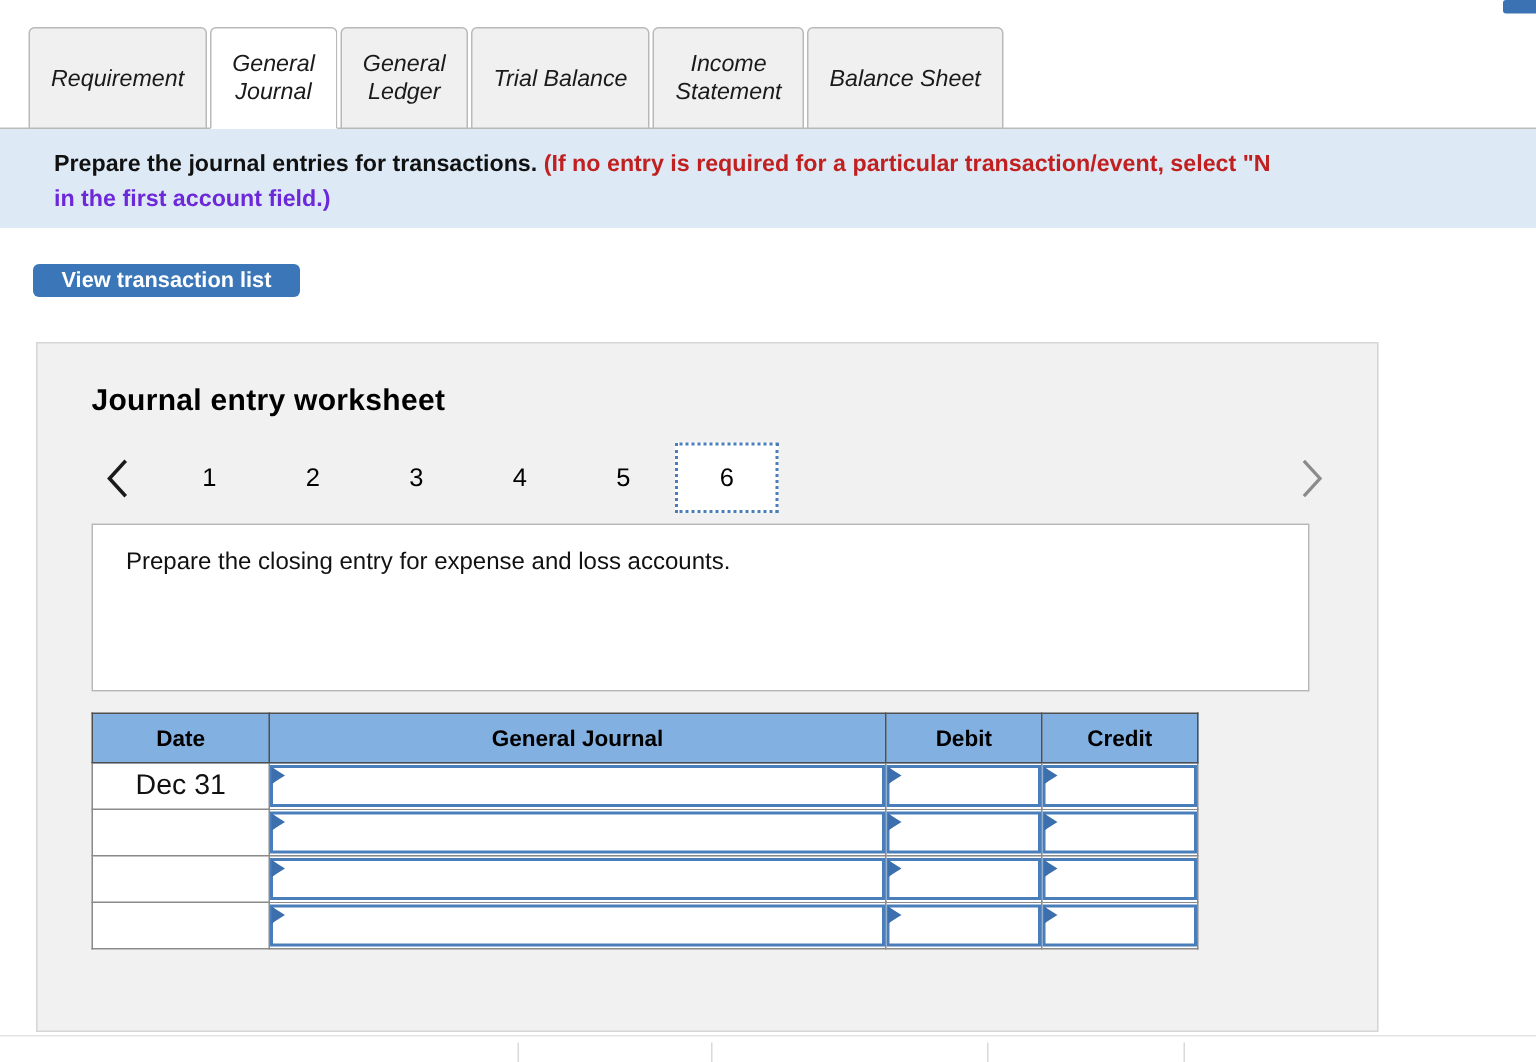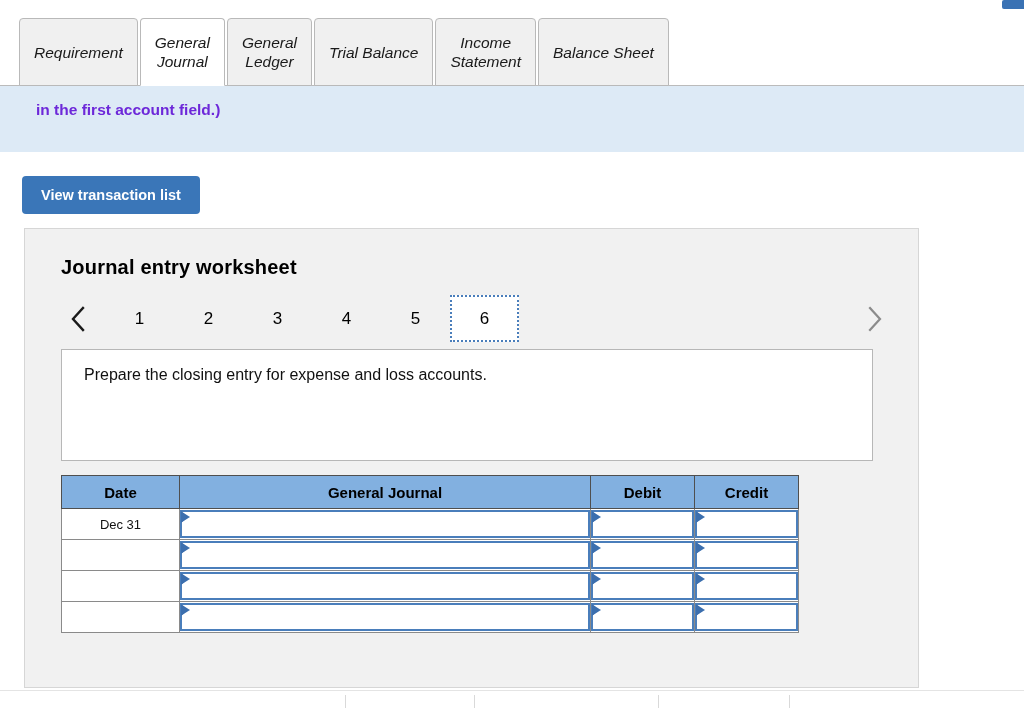--- a/index.html
+++ b/index.html
@@ -103,21 +103,21 @@
     color: #6d28d9;
     font-weight: bold;
     white-space: nowrap;
   }
 
   
   .view-btn {
     position: absolute;
     top: 176px;
     left: 22px;
-    height: 38px;
+    height: 22px;
     padding: 0 19px;
     background: #3a76b8;
     border: none;
     border-radius: 4px;
     color: #ffffff;
     font-family: "Liberation Sans", sans-serif;
     font-size: 14.5px;
     font-weight: bold;
     cursor: pointer;
     display: flex;
@@ -232,21 +232,21 @@
     background: #ffffff;
     vertical-align: middle;
   }
   .col-date  { width: 118px; }
   .col-gj    { width: 411px; }
   .col-debit { width: 104px; }
   .col-credit{ width: 104px; }
 
   .date-cell {
     text-align: center;
-    font-size: 13px;
+    font-size: 19px;
     color: #111111;
   }
   .field-cell {
     position: relative;
     padding: 0 !important;
     border-left: none !important;
   }
   .field {
     position: relative;
     box-sizing: border-box;
@@ -313,20 +313,24 @@
     <div class="tab"><span>General
 Ledger</span></div>
     <div class="tab"><span>Trial Balance</span></div>
     <div class="tab"><span>Income
 Statement</span></div>
     <div class="tab"><span>Balance Sheet</span></div>
   </div>
 <div class="tabbar-underline"></div>
 
 <div class="instruction">
+  <div class="instruction-line">
+    <span class="lead">Prepare the journal entries for transactions.</span>
+    <span class="paren">(If no entry is required for a particular transaction/event, select "N</span>
+  </div>
   <div class="instruction-line2">in the first account field.)</div>
 </div>
 
 <button class="view-btn">View transaction list</button>
 
 <div class="panel">
 
   <div class="panel-title">Journal entry worksheet</div>
 
   <div class="pager">

